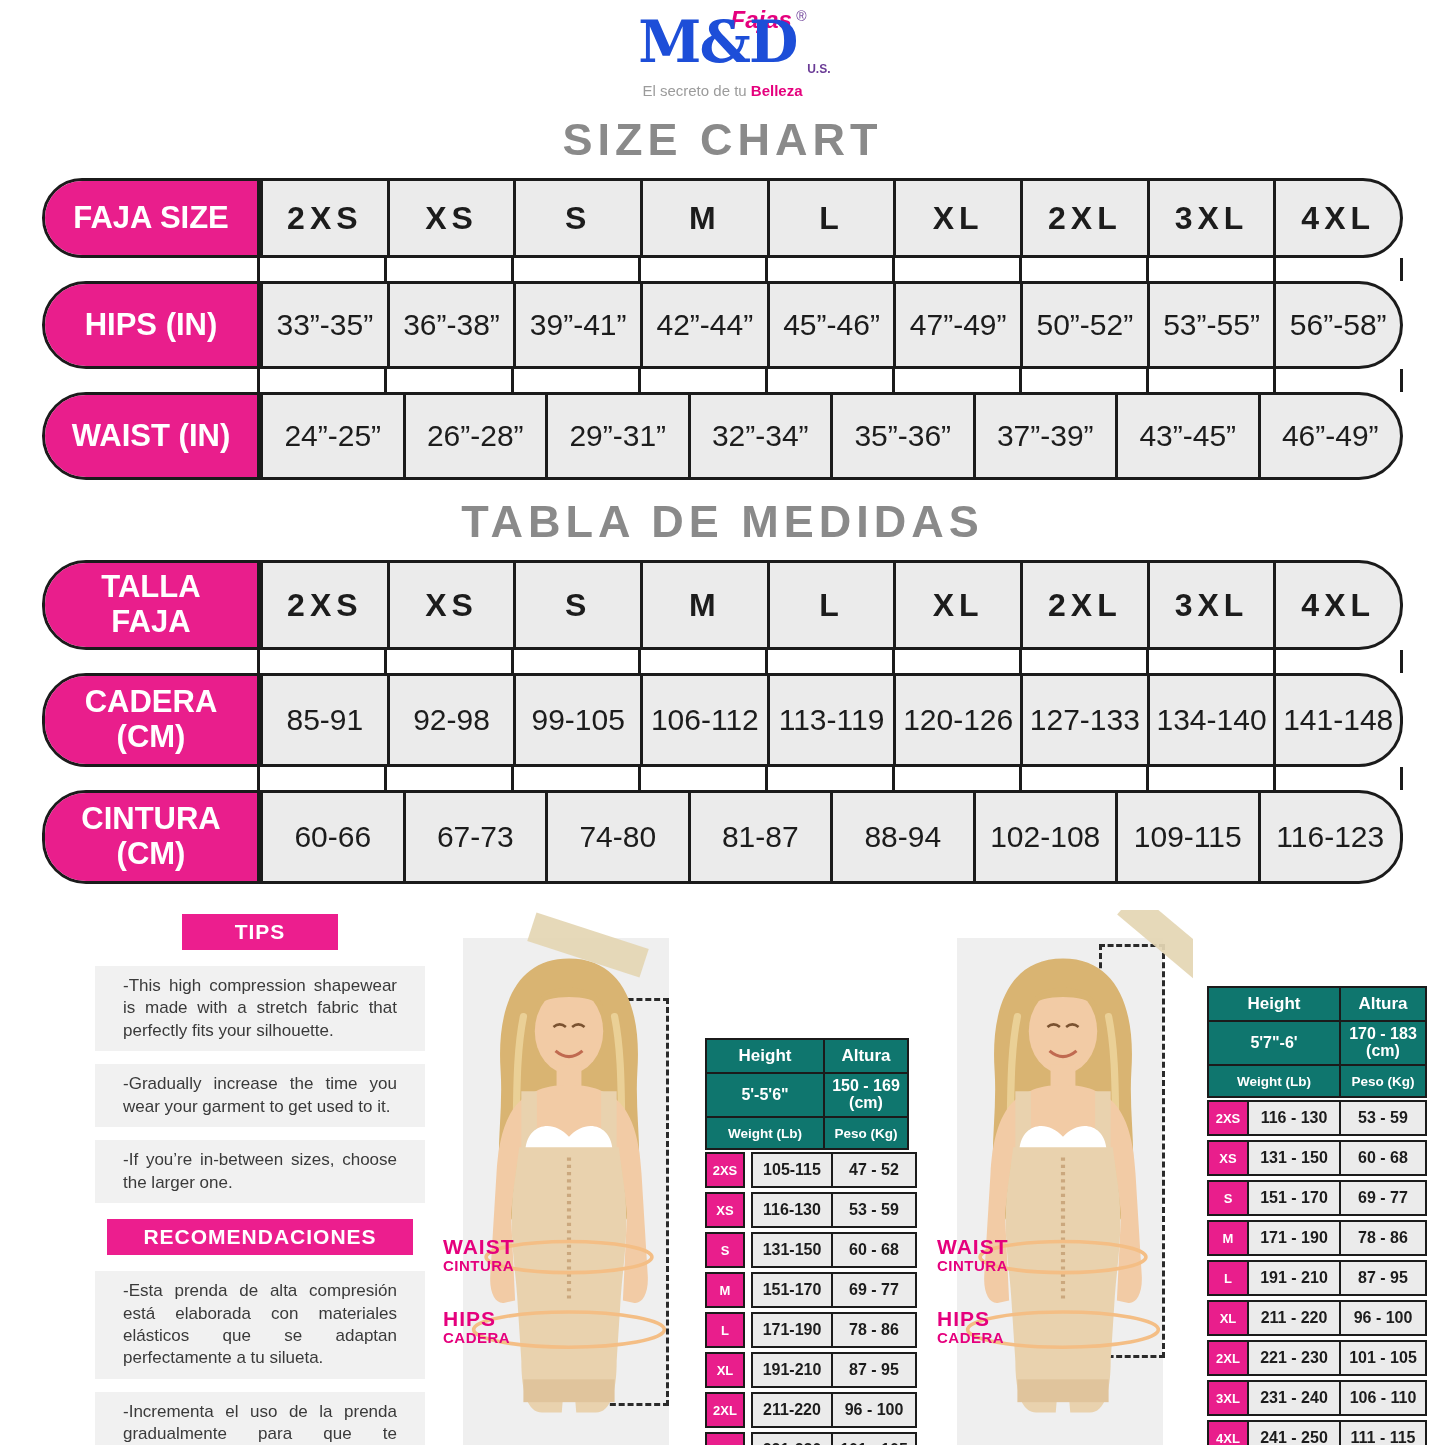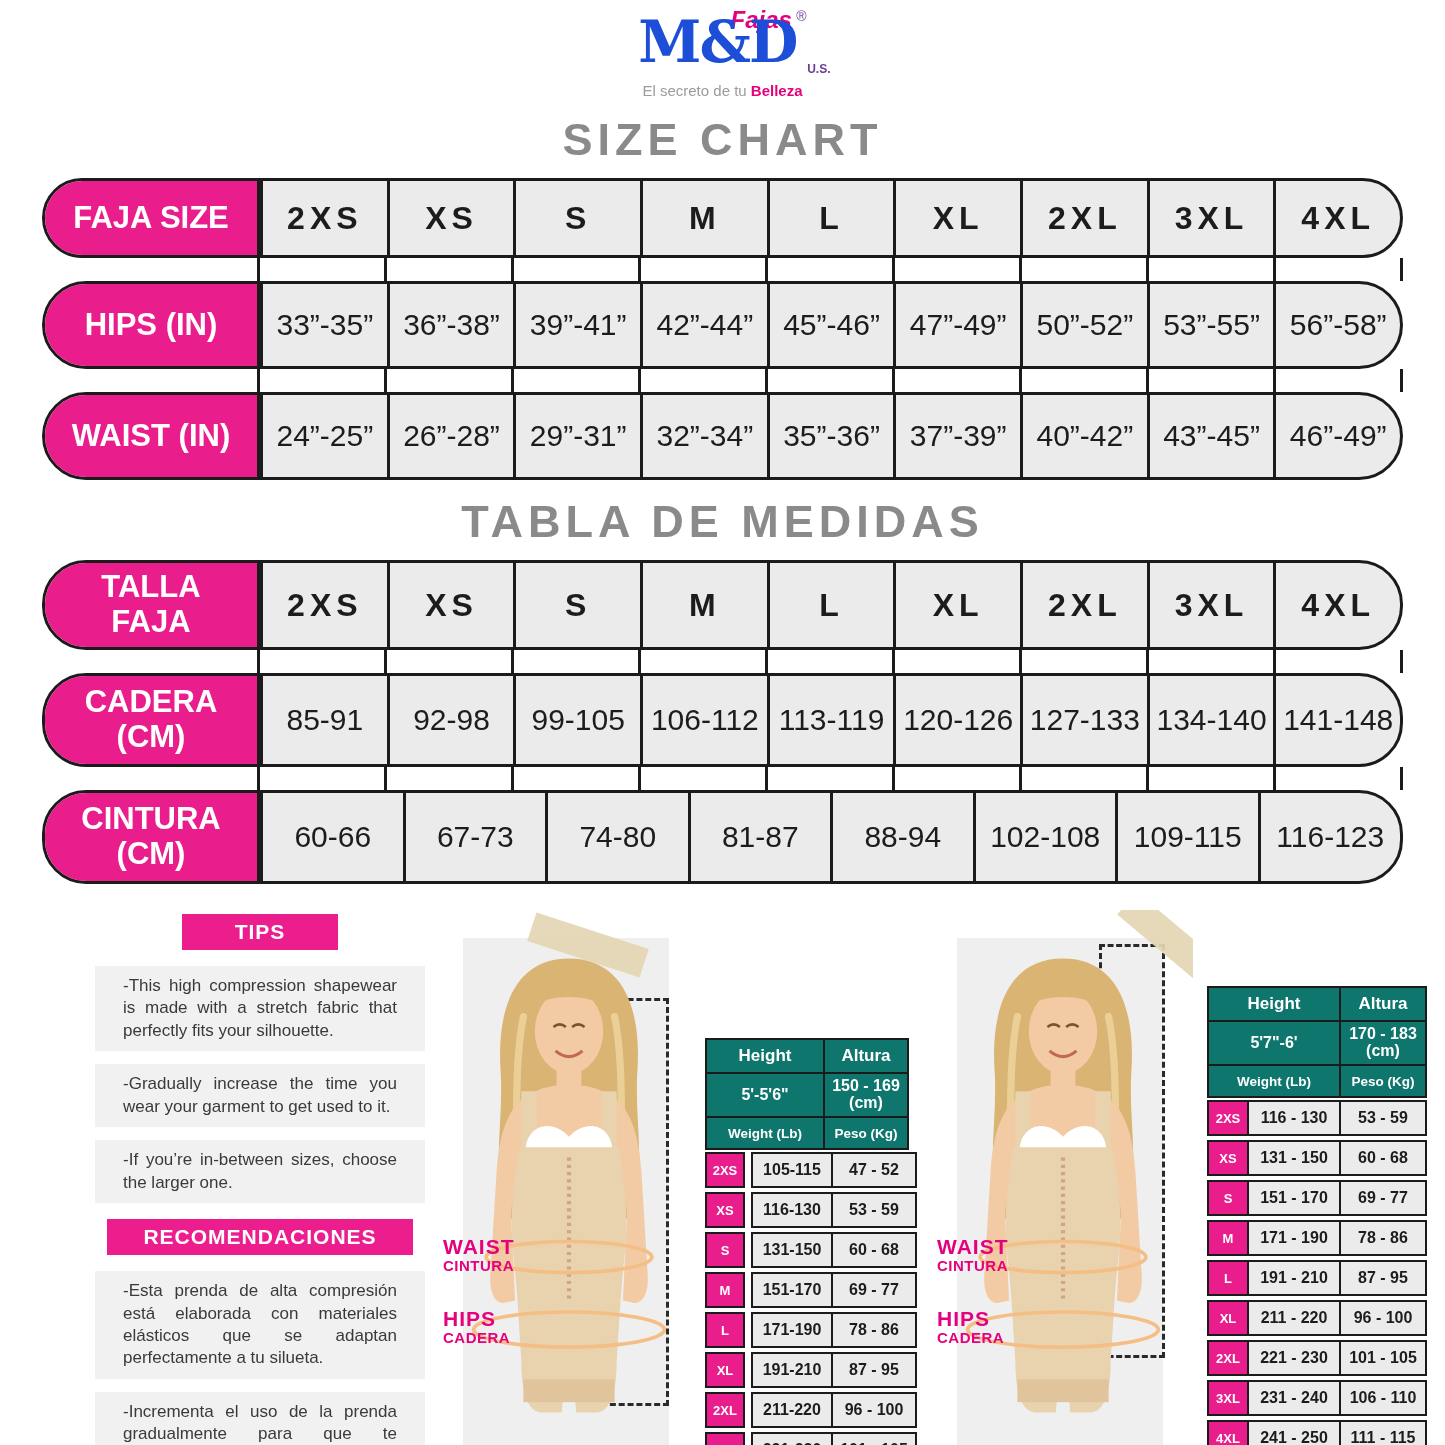--- a/index.html
+++ b/index.html
@@ -133,21 +133,20 @@
       <i></i>
     </div>
   <div class="srow h88">
     <div class="slabel">WAIST (IN)</div>
     <div class="scell val">24”-25”</div>
     <div class="scell val">26”-28”</div>
     <div class="scell val">29”-31”</div>
     <div class="scell val">32”-34”</div>
     <div class="scell val">35”-36”</div>
     <div class="scell val">37”-39”</div>
-    <div class="scell val">40”-42”</div>
     <div class="scell val">43”-45”</div>
     <div class="scell val">46”-49”</div>
   </div>
 </div>
 
 <div class="h-title" style="margin-top:16px;">TABLA DE MEDIDAS</div>
 
 <div class="chart">
   <div class="srow h90">
     <div class="slabel">TALLA

